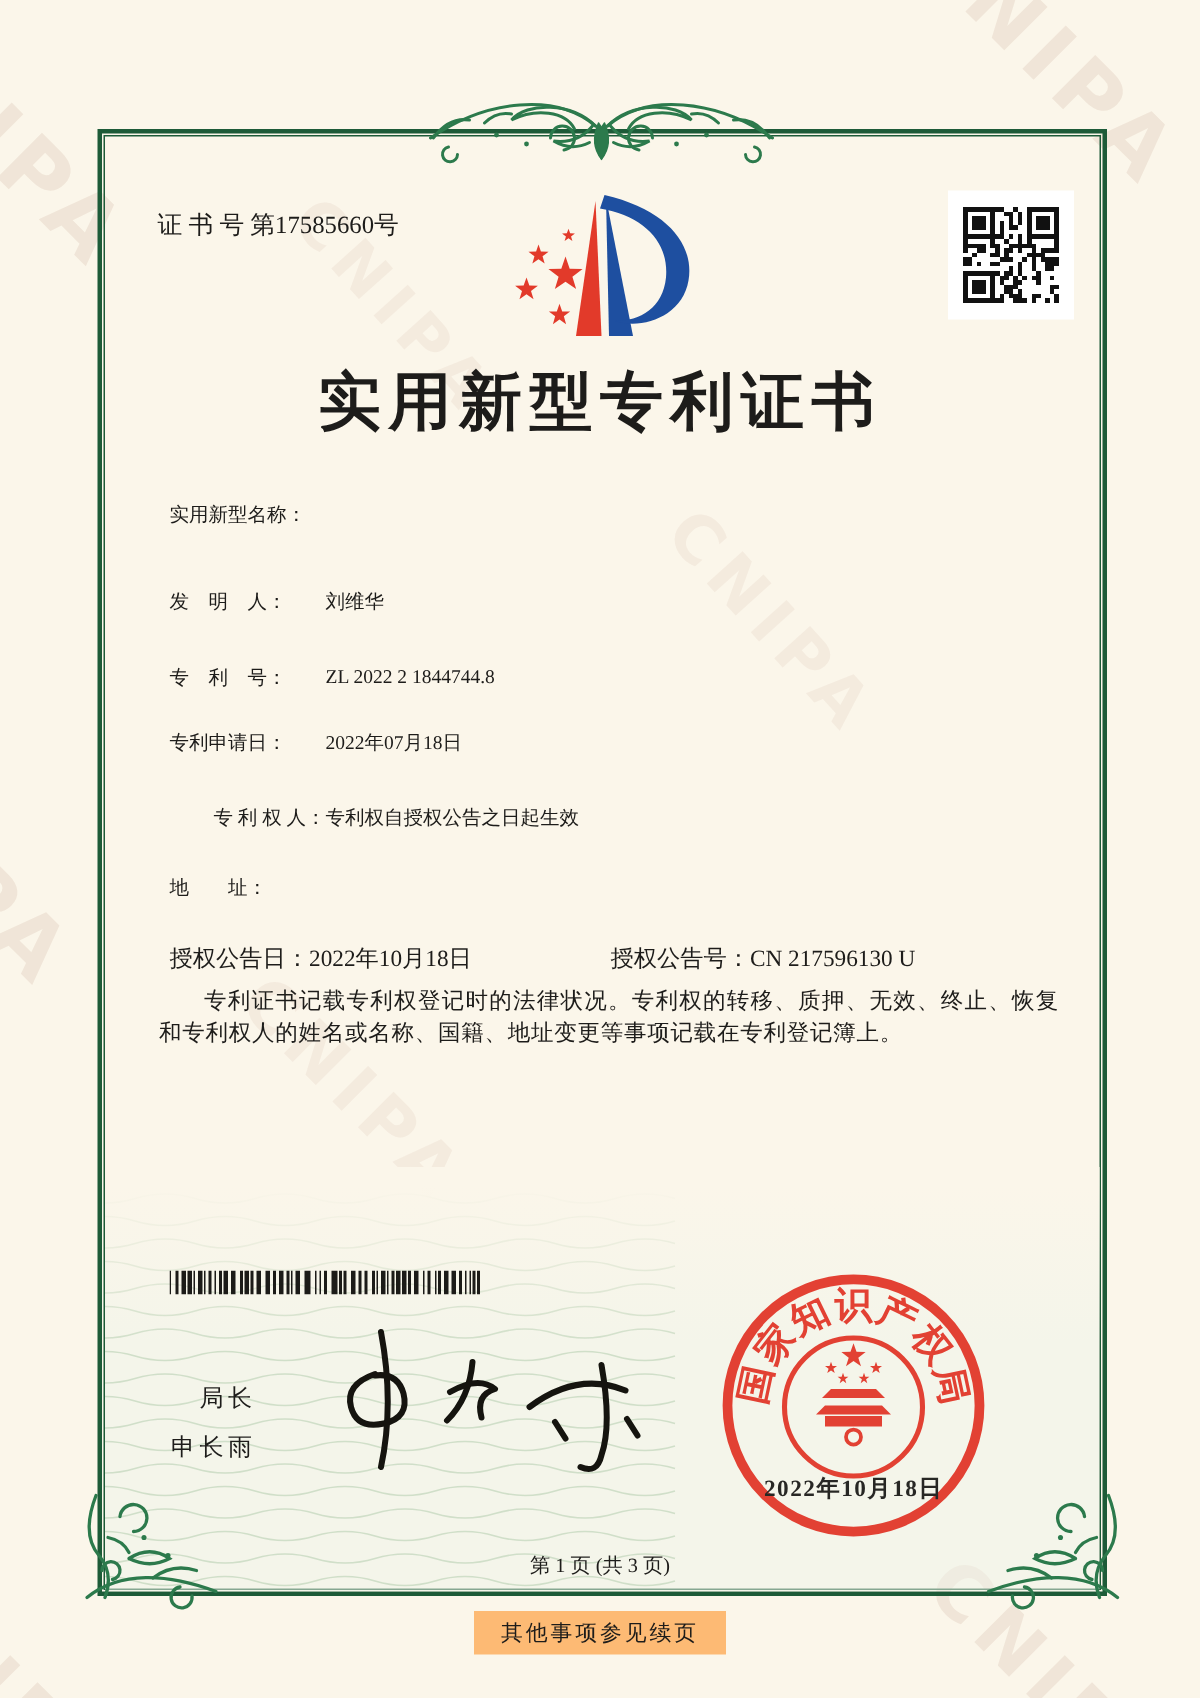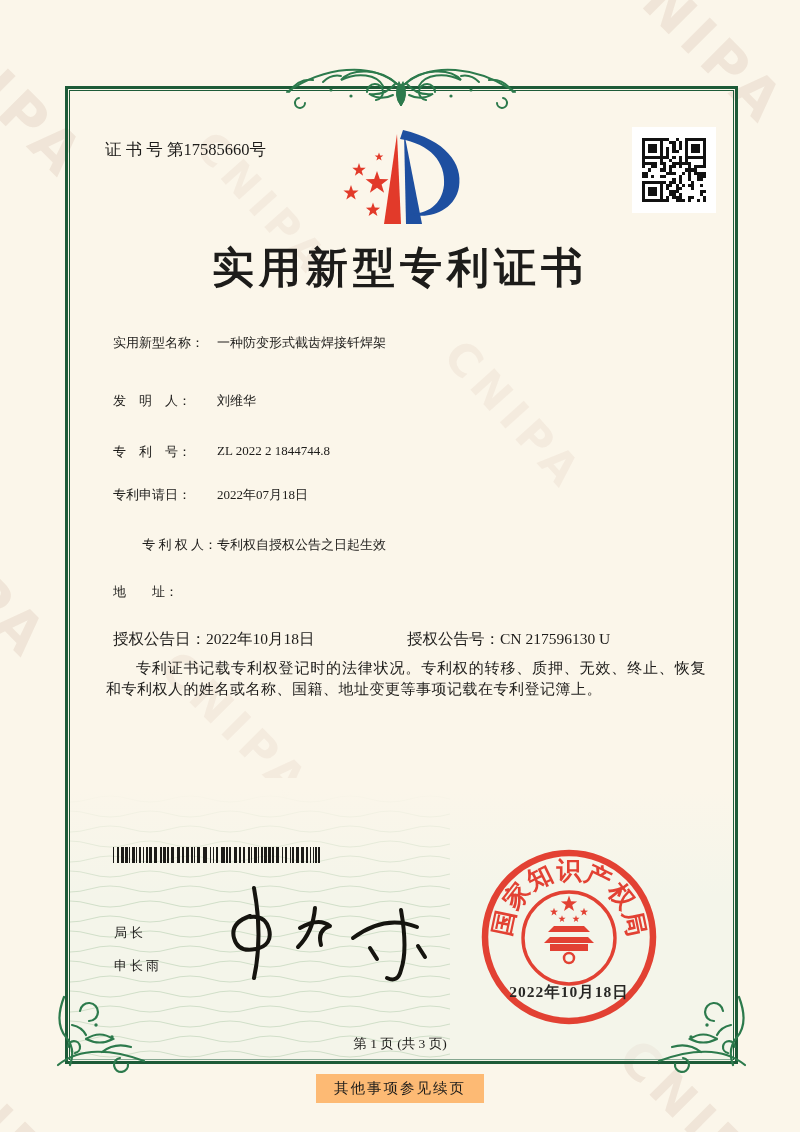--- a/index.html
+++ b/index.html
@@ -48,21 +48,21 @@
   .frow .val{display:block;}
   .frow .val.addr{width:392px;line-height:1.45;}
   .grant{position:absolute;left:113px;top:629px;width:610px;z-index:2;font-size:15.5px;}
   .grant .col2{position:absolute;left:294px;top:0;}
   .paras{position:absolute;left:106px;top:658px;width:600px;z-index:2;}
   .paras p{
     margin:0;font-size:15px;line-height:21px;text-align:justify;
     text-indent:2em;letter-spacing:0.5px;
   }
   .barcode{position:absolute;left:113px;top:847px;z-index:2;}
-  .signer{position:absolute;left:114px;top:916px;z-index:3;font-size:13px;letter-spacing:3px;line-height:33px;}
+  .signer{position:absolute;left:114px;top:916px;z-index:3;font-size:16px;letter-spacing:3px;line-height:33px;text-align:right;}
   .signature{position:absolute;left:220px;top:876px;z-index:3;}
   .seal{position:absolute;left:478px;top:846px;z-index:3;opacity:.95;}
   .pagination{position:absolute;left:0;top:1035px;width:800px;text-align:center;z-index:2;font-size:13.5px;}
   .note-wrap{position:absolute;left:0;top:1074px;width:800px;text-align:center;z-index:2;}
   .note{
     display:inline-block;background:#fdba74;padding:5px 18px;font-size:14.5px;letter-spacing:2px;
   }
 </style>
 </head>
 <body>
@@ -391,21 +391,20 @@
     <rect x="13" y="20" width="1" height="1" fill="#111"></rect>
     <rect x="15" y="20" width="1" height="1" fill="#111"></rect>
     <rect x="18" y="20" width="1" height="1" fill="#111"></rect>
     <rect x="20" y="20" width="1" height="1" fill="#111"></rect>
   </svg>
 
 <h1 class="title">实用新型专利证书</h1>
 
 <div class="frow" style="top:334px;">
   <span class="lbl">实用新型名称：</span>
-  <span class="val">一种防变形式截齿焊接钎焊架</span>
 </div>
 <div class="frow" style="top:392px;">
   <span class="lbl">发　明　人：</span>
   <span class="val">刘维华</span>
 </div>
 <div class="frow" style="top:443px;justify-content:flex-end;">
   <span class="lbl">专　利　号：</span>
   <span class="val">ZL 2022 2 1844744.8</span>
 </div>
 <div class="frow" style="top:486px;">

